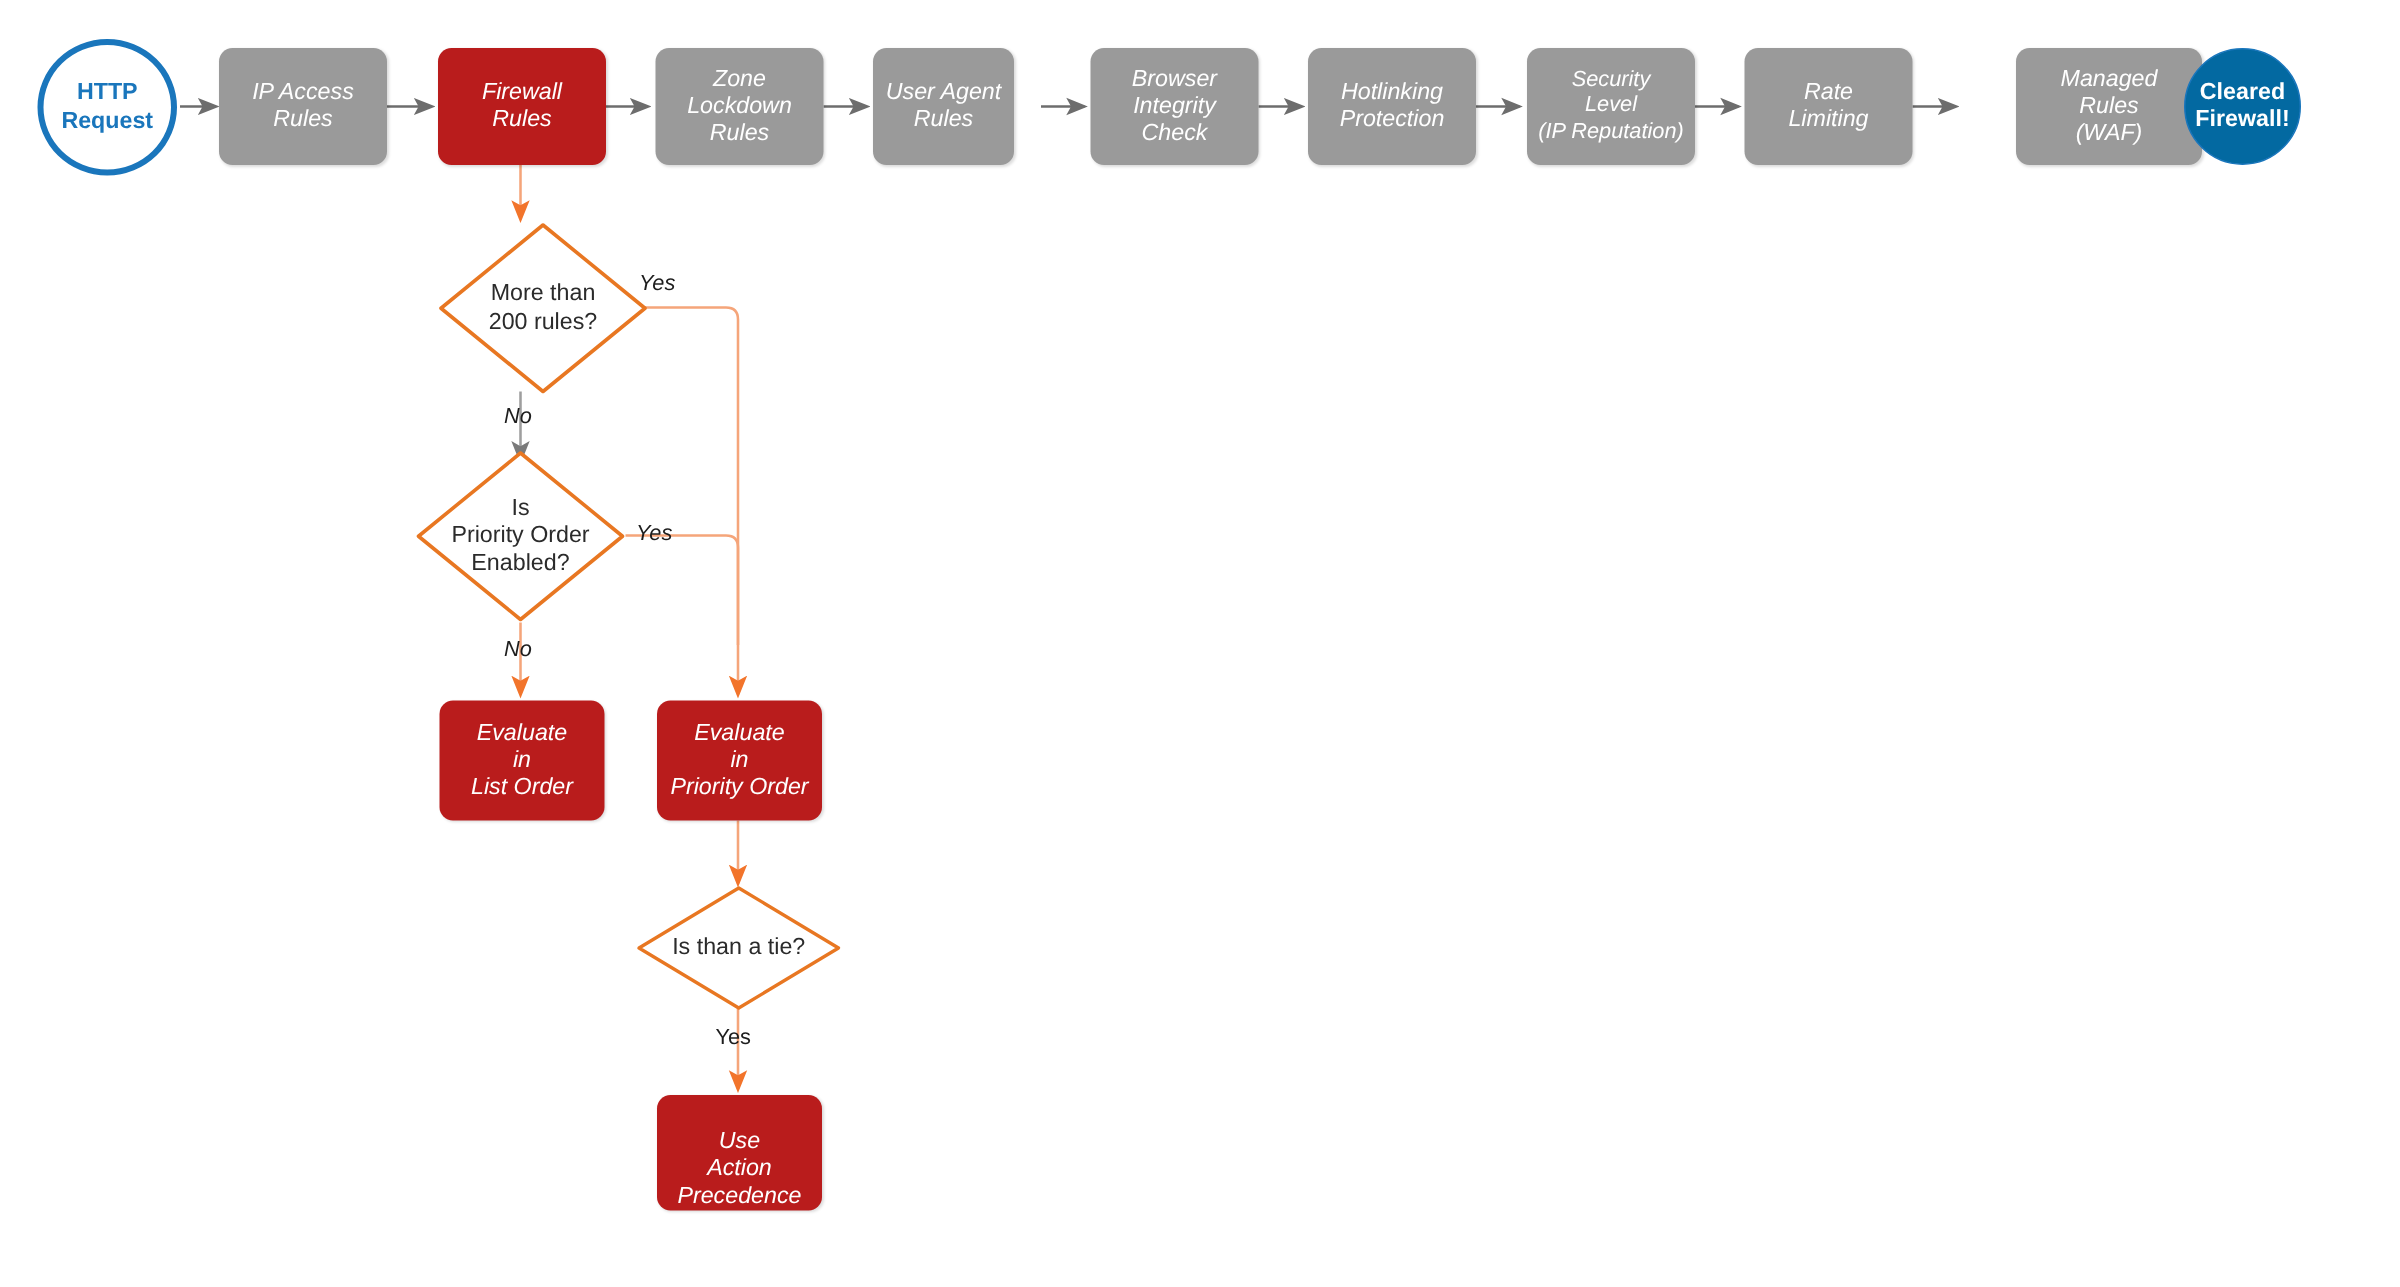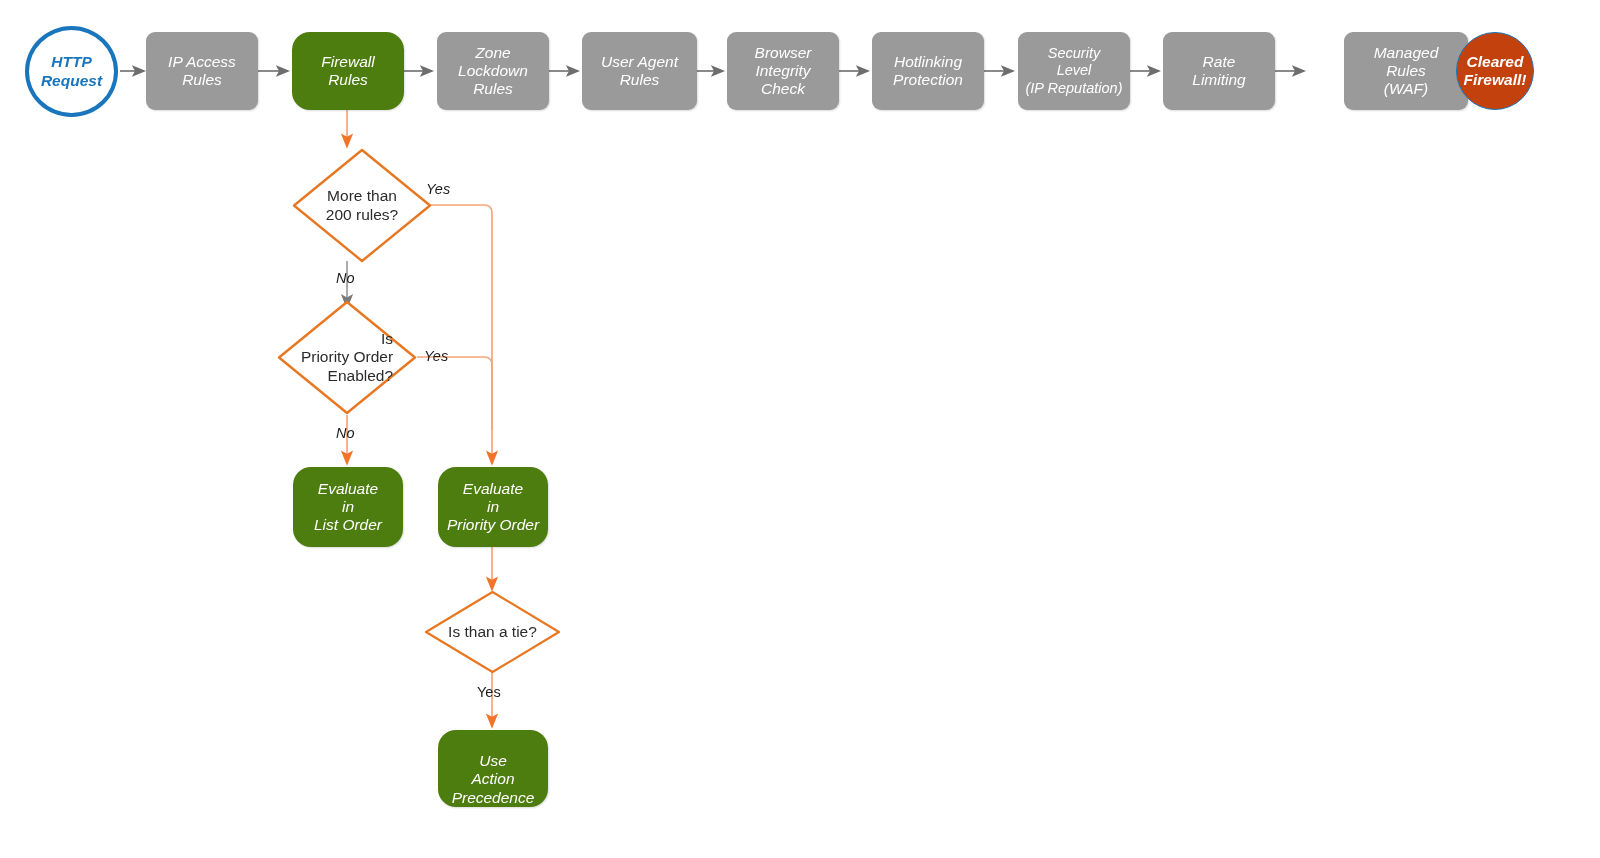--- a/index.html
+++ b/index.html
@@ -41,36 +41,35 @@
   }
 
   .node.process {
     border-radius: 9px;
     font-style: italic;
     font-size: 15.5px;
     color: #ffffff;
     box-shadow: 1px 1px 2px rgba(0,0,0,0.14);
   }
   .node.process.grey  { background: #9a9a9a; }
-  .node.process.orange{ background: #4d7c0f; border-radius: 18px; }
+  .node.process.orange{ background: #b91c1c; }
 
   .node.terminator {
     border-radius: 50%;
-    font-style: italic;
     font-weight: bold;
     font-size: 15.5px;
     line-height: 1.18;
   }
   .node.terminator.start {
     background: #ffffff;
     border: 4px solid #1a76bc;
     color: #1a76bc;
   }
   .node.terminator.end {
-    background: #c2410c;
+    background: #0369a1;
     border: 1px solid #1a76bc;
     color: #ffffff;
   }
 
   .node.decision {
     background: transparent;
     color: #2b2b2b;
     font-size: 15.5px;
     font-style: normal;
   }
@@ -155,21 +154,21 @@
     <span>Firewall
 Rules</span>
   </div>
 
   <div class="node process grey" style="left:437px; top:32px; width:112px; height:78px;">
     <span>Zone
 Lockdown
 Rules</span>
   </div>
 
-  <div class="node process grey" style="left:582px; top:32px; width:115px; height:78px;">
+  <div class="node process grey" style="left:582px; top:32px; width:94px; height:78px;">
     <span>User Agent
 Rules</span>
   </div>
 
   <div class="node process grey" style="left:727px; top:32px; width:112px; height:78px;">
     <span>Browser
 Integrity
 Check</span>
   </div>
 
@@ -201,21 +200,21 @@
   </div>
 
   <div class="node decision" style="left:292px; top:148px; width:140px; height:115px;">
     <svg class="dia-shape" viewBox="0 0 140 115" xmlns="http://www.w3.org/2000/svg">
       <polygon points="70,2 138,57.5 70,113 2,57.5" fill="#ffffff" stroke="#e87722" stroke-width="2.4" stroke-linejoin="round"></polygon>
     </svg>
     <span class="dia-label">More than
 200 rules?</span>
   </div>
 
-  <div class="node decision" style="left:277px; top:300px; width:140px; height:115px;text-align:right;">
+  <div class="node decision" style="left:277px; top:300px; width:140px; height:115px;">
     <svg class="dia-shape" viewBox="0 0 140 115" xmlns="http://www.w3.org/2000/svg">
       <polygon points="70,2 138,57.5 70,113 2,57.5" fill="#ffffff" stroke="#e87722" stroke-width="2.4" stroke-linejoin="round"></polygon>
     </svg>
     <span class="dia-label">Is
 Priority Order
 Enabled?</span>
   </div>
 
   <div class="node decision" style="left:424px; top:590px; width:137px; height:84px;">
     <svg class="dia-shape" viewBox="0 0 137 84" xmlns="http://www.w3.org/2000/svg">

